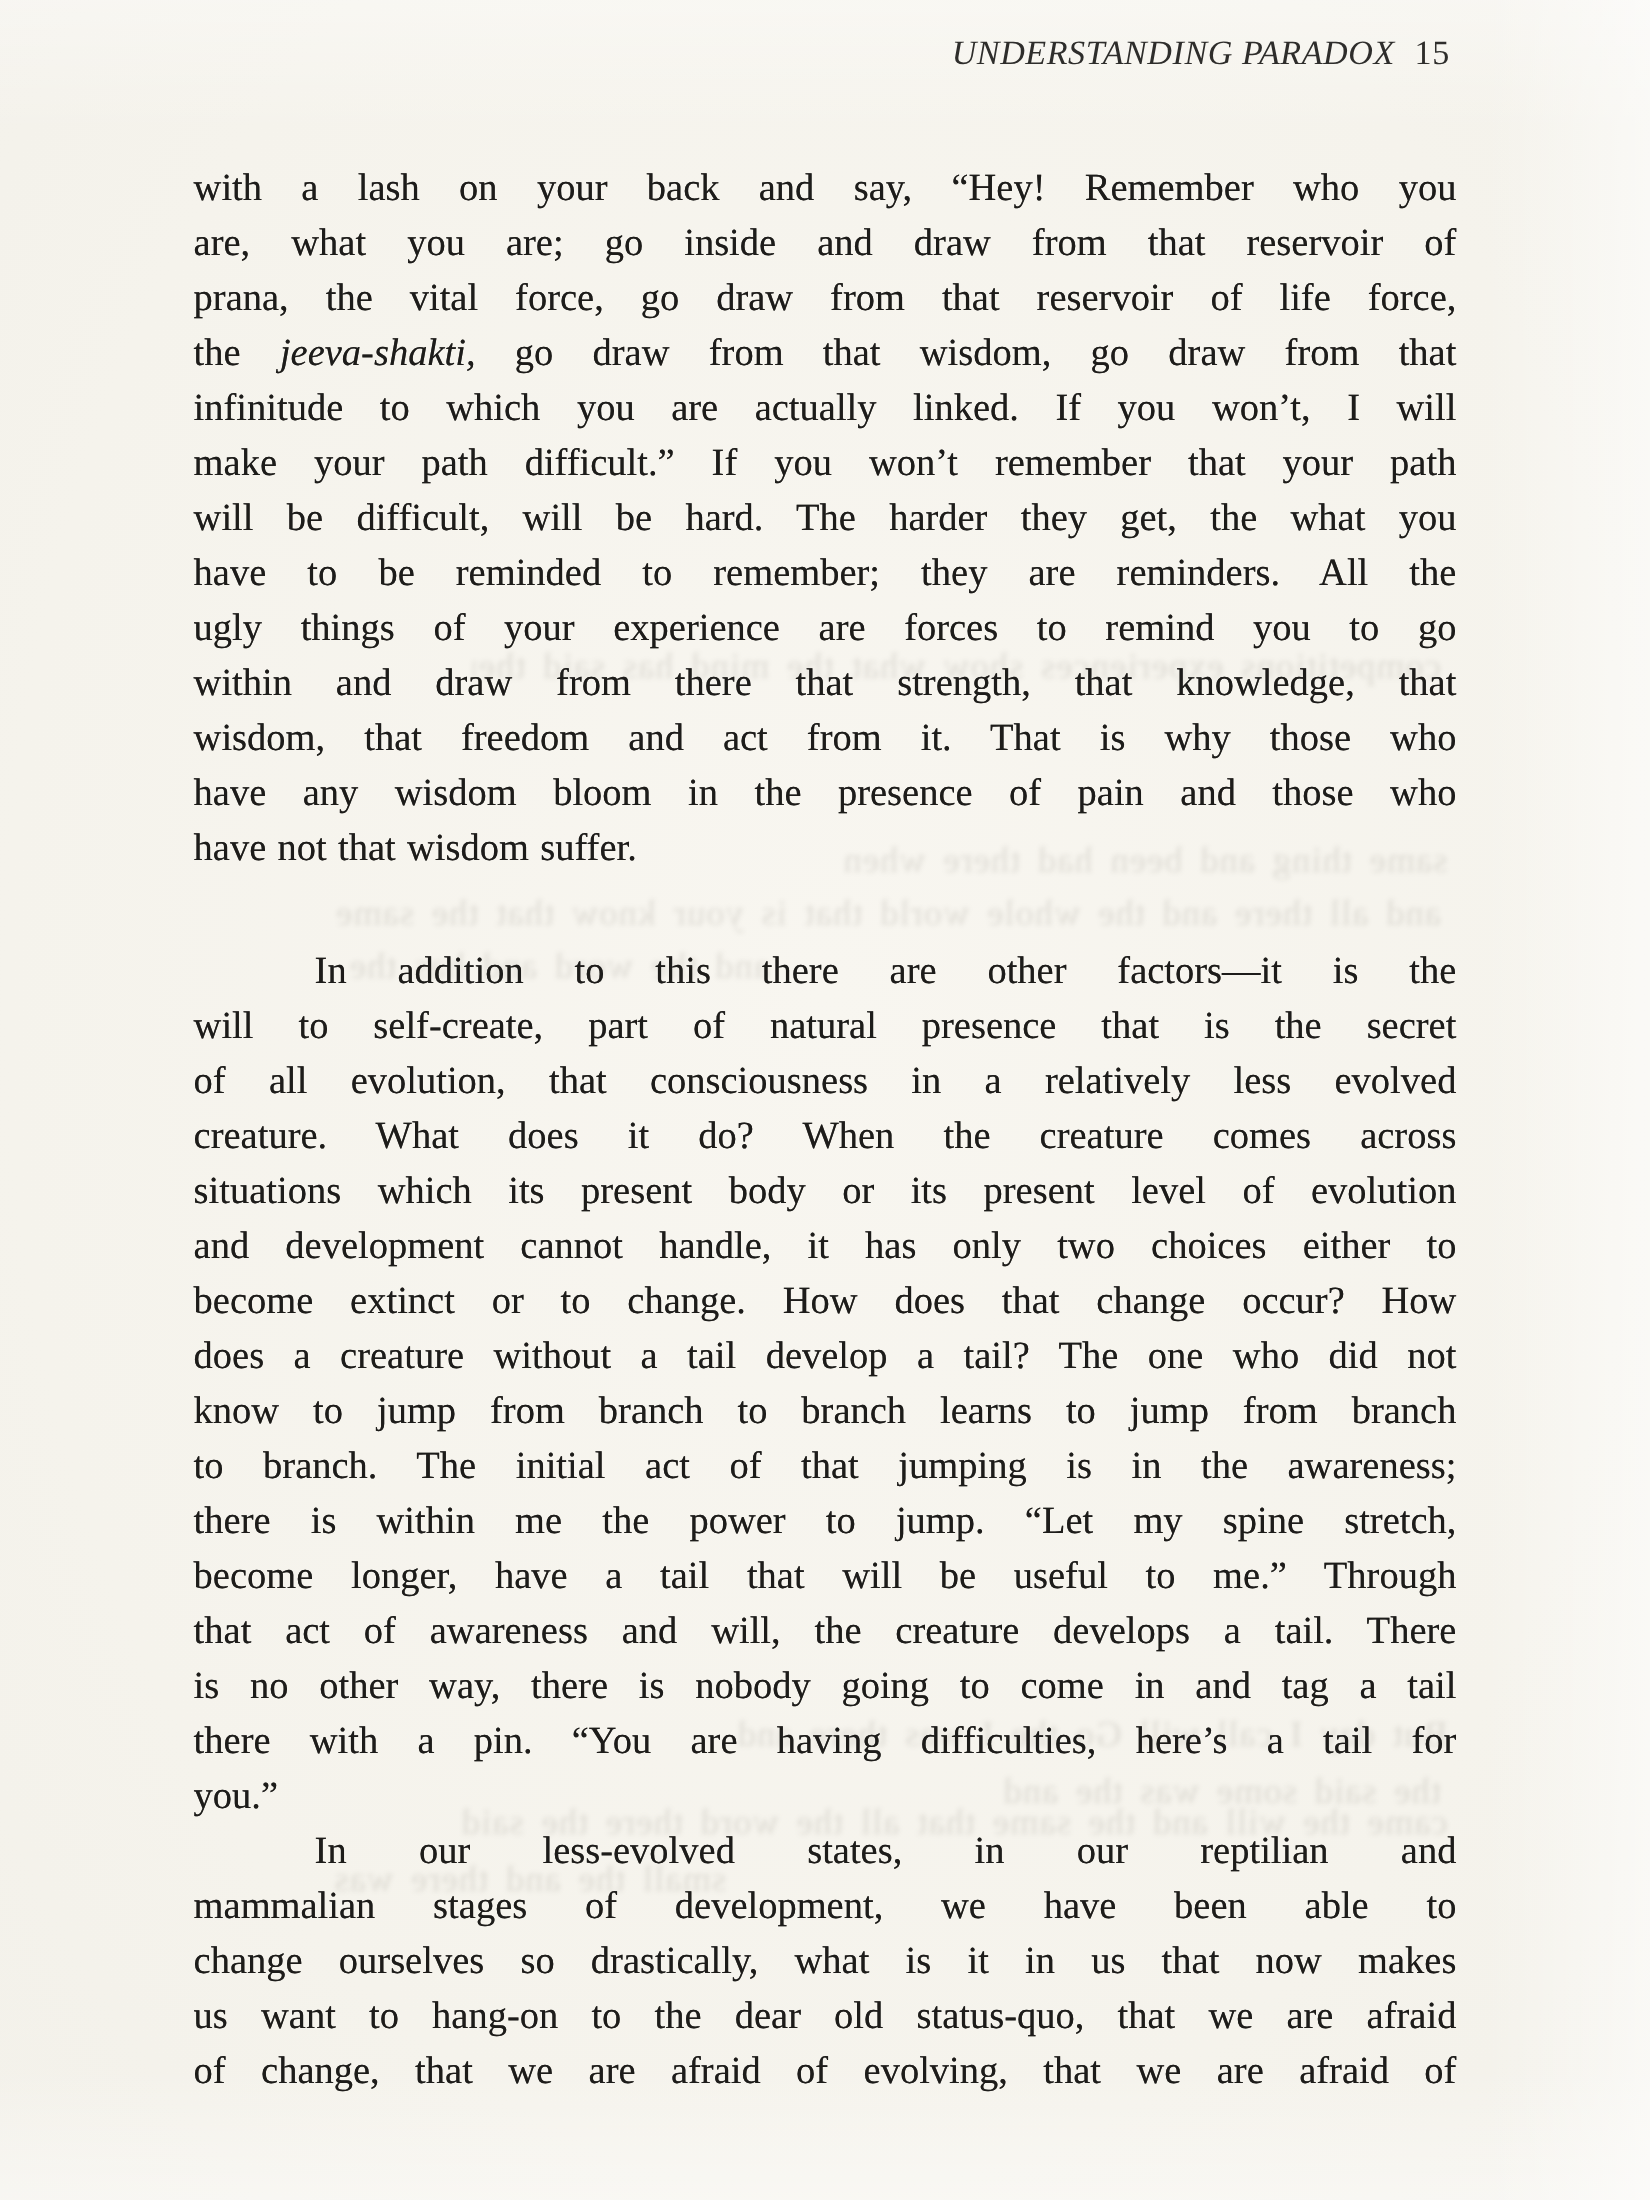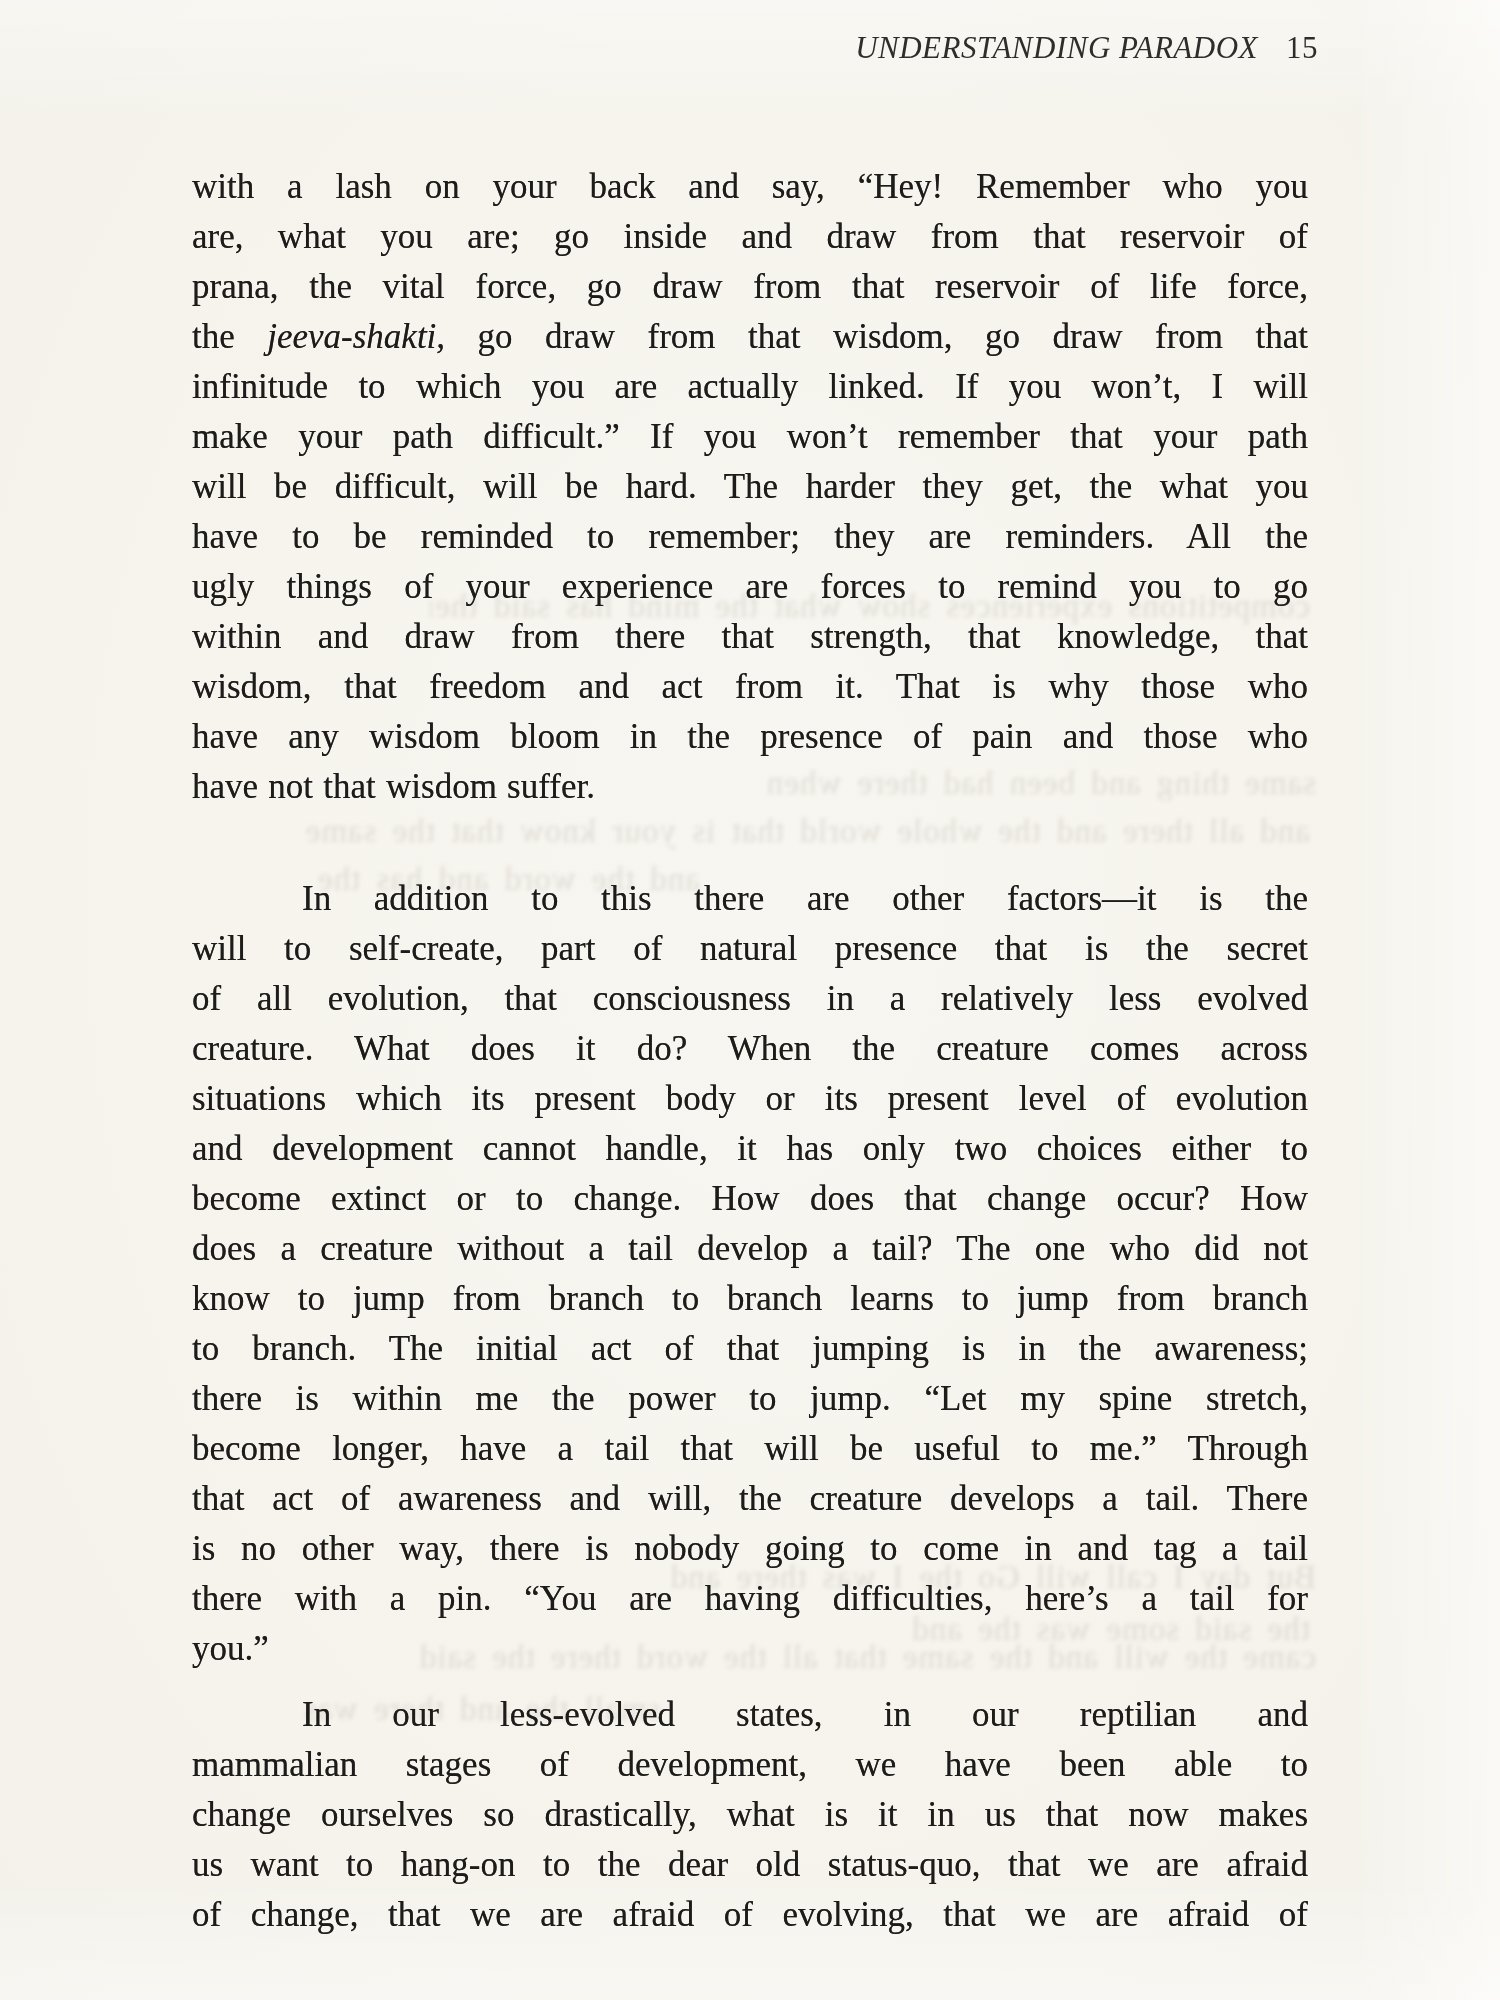--- a/index.html
+++ b/index.html
@@ -24,34 +24,34 @@
     top: 30px;
     right: 182px;
     font-size: 31px;
     color: #2e2d2b;
     letter-spacing: 0.5px;
     white-space: nowrap;
   }
   .running-head .head-title { font-style: italic; }
   .running-head .page-num {
     font-style: normal;
-    margin-left: 28px;
+    margin-left: 18px;
   }
   .body-text {
     position: absolute;
     left: 176px;
     top: 146px;
     width: 1148px;
     font-size: 35px;
     line-height: 50px;
     color: #1d1c1a;
     word-spacing: 1.5px;
     text-shadow: 0 0 0.6px rgba(30,28,25,0.75);
   }
-  .paragraph { margin: 16px; }
+  .paragraph { margin: 0; }
   .paragraph.spaced { margin-top: 62px; }
   .line {
     text-align: justify;
     text-align-last: justify;
     height: 50px;
     overflow: visible;
     white-space: normal;
   }
   .line.line-last { text-align-last: left; }
   .line.indented { text-indent: 110px; }

